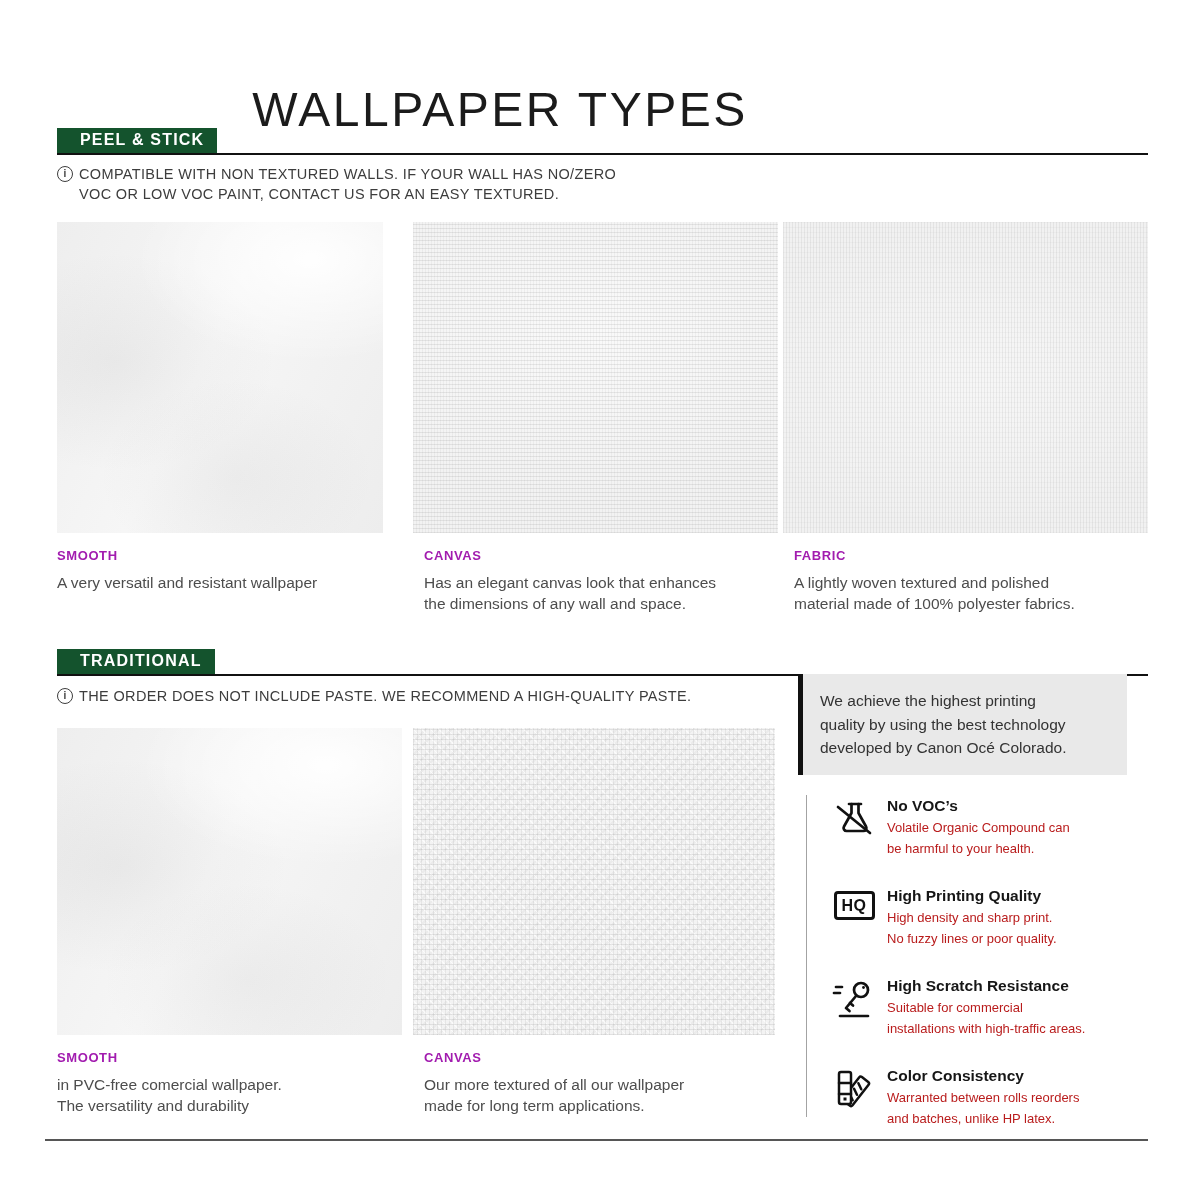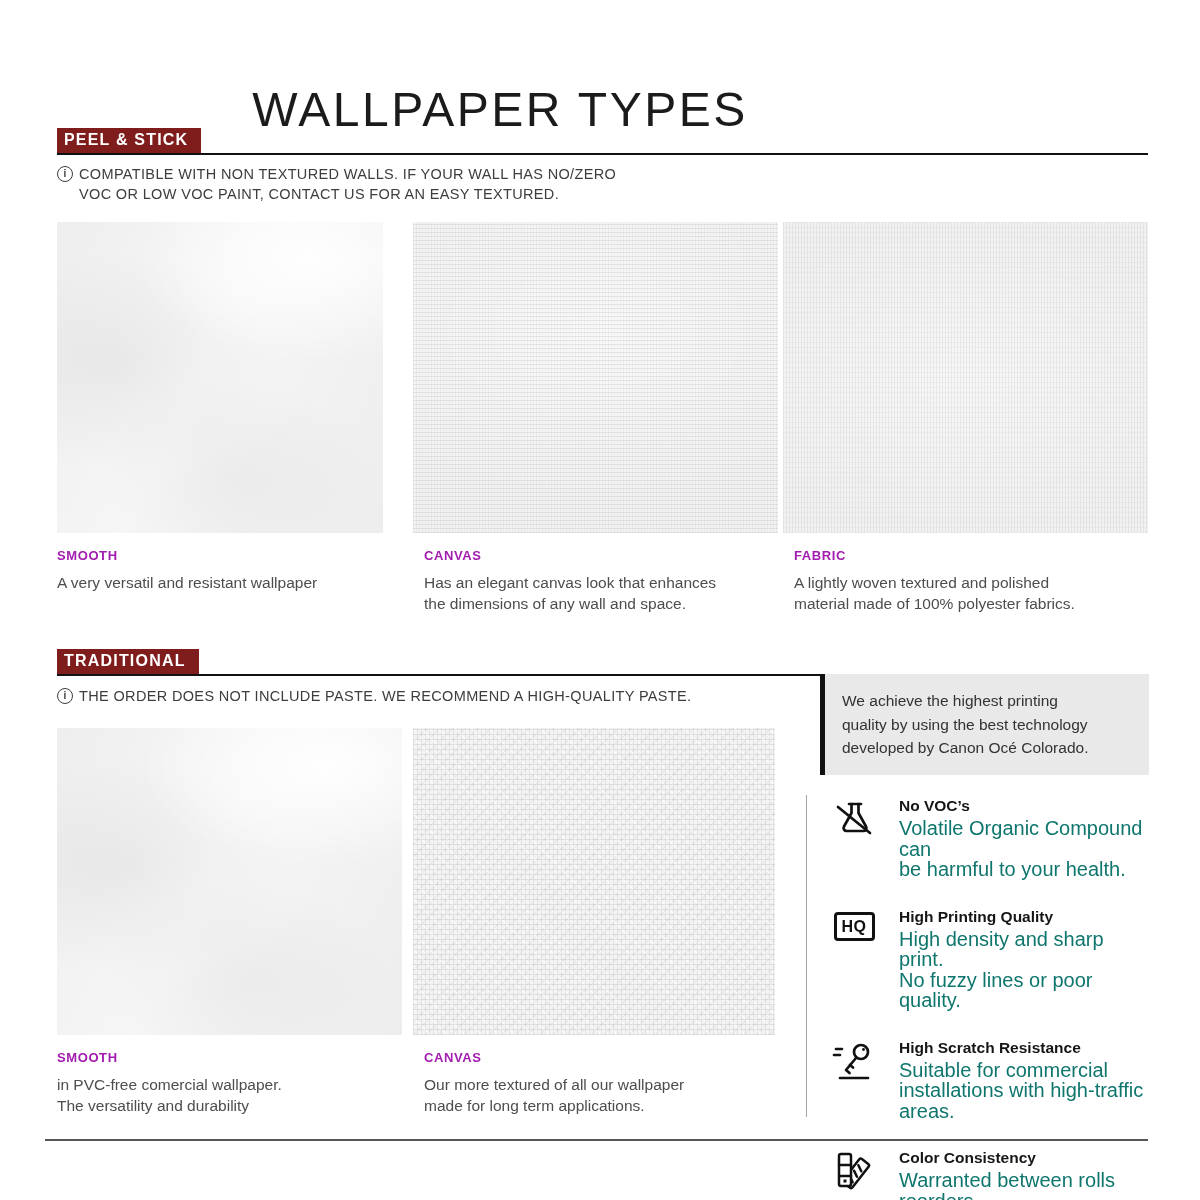--- a/index.html
+++ b/index.html
@@ -2,22 +2,22 @@
 <html><head>
 <meta charset="utf-8">
 <style>
   html,body{margin:0;padding:0;background:#ffffff;}
   body{width:1200px;height:1200px;position:relative;font-family:"Liberation Sans",sans-serif;color:#1c1c1c;overflow:hidden;}
 
   .page-title{position:absolute;top:50px;left:0;width:1000px;text-align:center;
     font-size:48px;font-weight:500;letter-spacing:2.5px;color:#1b1b1b;}
 
   .section-header{position:absolute;left:57px;width:1091px;border-bottom:2.5px solid #111;line-height:0;}
-  .section-tag{display:inline-block;background:#7f1d1d;color:#ffffff;font-size:16px;line-height:16px;
-    font-weight:700;letter-spacing:1.2px;padding:4px 13px 5px 7px;}
+  .section-tag{display:inline-block;background:#14532d;color:#ffffff;font-size:16px;line-height:16px;
+    font-weight:700;letter-spacing:1.2px;padding:4px 13px 5px 23px;}
 
   .note{position:absolute;display:flex;gap:6px;align-items:flex-start;
     font-size:14.5px;letter-spacing:.35px;color:#3d3d3d;}
   .note-icon{flex:0 0 auto;width:14px;height:14px;border:1.5px solid #3d3d3d;border-radius:50%;
     font-size:10px;line-height:13px;text-align:center;font-weight:600;margin-top:1px;}
   .note-lines div{line-height:19.5px;}
 
   .swatch{position:absolute;}
   .tex{width:100%;}
   .tex-smooth{
@@ -43,30 +43,30 @@
       repeating-linear-gradient(0deg, rgba(115,115,115,.15) 0px, rgba(115,115,115,.15) 1px, rgba(0,0,0,0) 1px, rgba(0,0,0,0) 5px),
       repeating-linear-gradient(90deg, rgba(115,115,115,.11) 0px, rgba(115,115,115,.11) 1px, rgba(0,0,0,0) 1px, rgba(0,0,0,0) 4px),
       repeating-linear-gradient(45deg, rgba(255,255,255,.65) 0px, rgba(255,255,255,.65) 1px, rgba(0,0,0,0) 1px, rgba(0,0,0,0) 6px),
       repeating-linear-gradient(135deg, rgba(115,115,115,.06) 0px, rgba(115,115,115,.06) 2px, rgba(0,0,0,0) 2px, rgba(0,0,0,0) 9px),
       #f3f3f3;}
 
   .swatch-label{font-size:13px;font-weight:600;letter-spacing:.6px;color:#a21caf;margin-top:15px;}
   .swatch-desc{font-size:15.5px;line-height:21px;color:#4d4d4d;margin-top:9px;}
   .indent{padding-left:11px;}
 
-  .quote-box{position:absolute;left:820px;top:674px;width:329px;box-sizing:border-box;
+  .quote-box{position:absolute;left:798px;top:674px;width:329px;box-sizing:border-box;
     background:#e9e9e9;border-left:5px solid #111;padding:15px 18px 15px 17px;}
   .quote-box div{font-size:15.5px;line-height:23.5px;color:#333333;}
 
   .features{position:absolute;left:806px;top:795px;width:345px;height:322px;box-sizing:border-box;
     border-left:1px solid #a3a3a3;padding-left:25px;padding-top:2px;}
-  .feature{display:flex;gap:23px;margin-bottom:28px;}
+  .feature{display:flex;gap:11px;margin-bottom:28px;}
   .feature-icon{flex:0 0 44px;height:44px;display:flex;align-items:flex-start;justify-content:center;}
   .feature-title{font-size:15.5px;font-weight:700;color:#161616;margin-bottom:3px;}
-  .feature-desc div{font-size:20px;line-height:20.5px;color:#0f766e;}
+  .feature-desc div{font-size:13px;line-height:20.5px;color:#b91c1c;}
   .hq-box{display:inline-block;border:3px solid #111;border-radius:4px;padding:3px 5px 2px 5px;
     font-size:16px;font-weight:800;letter-spacing:.5px;color:#111;margin-top:4px;}
 
   .bottom-rule{position:absolute;left:45px;top:1139px;width:1103px;height:2px;background:#565656;}
 </style>
 </head>
 <body>
 
 <h1 class="page-title">WALLPAPER TYPES</h1>
 

